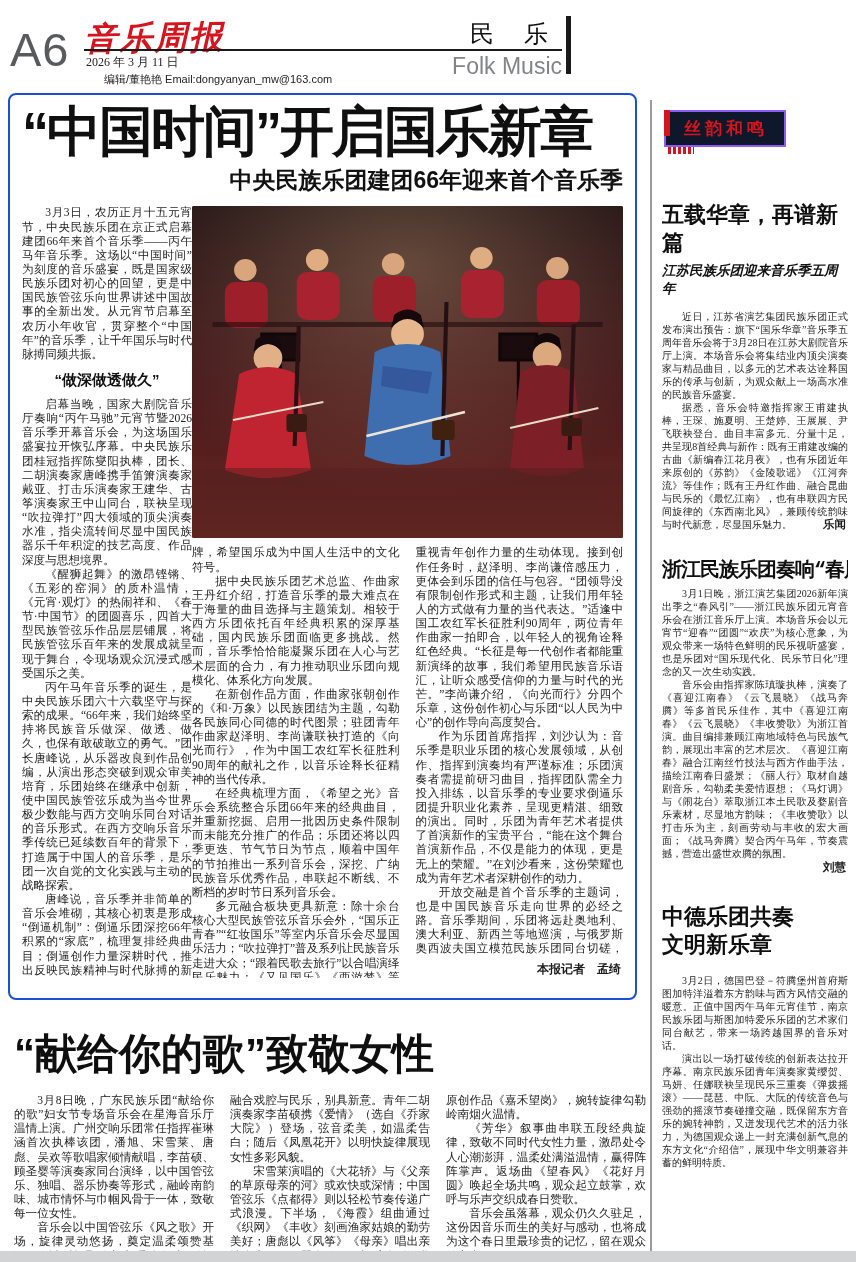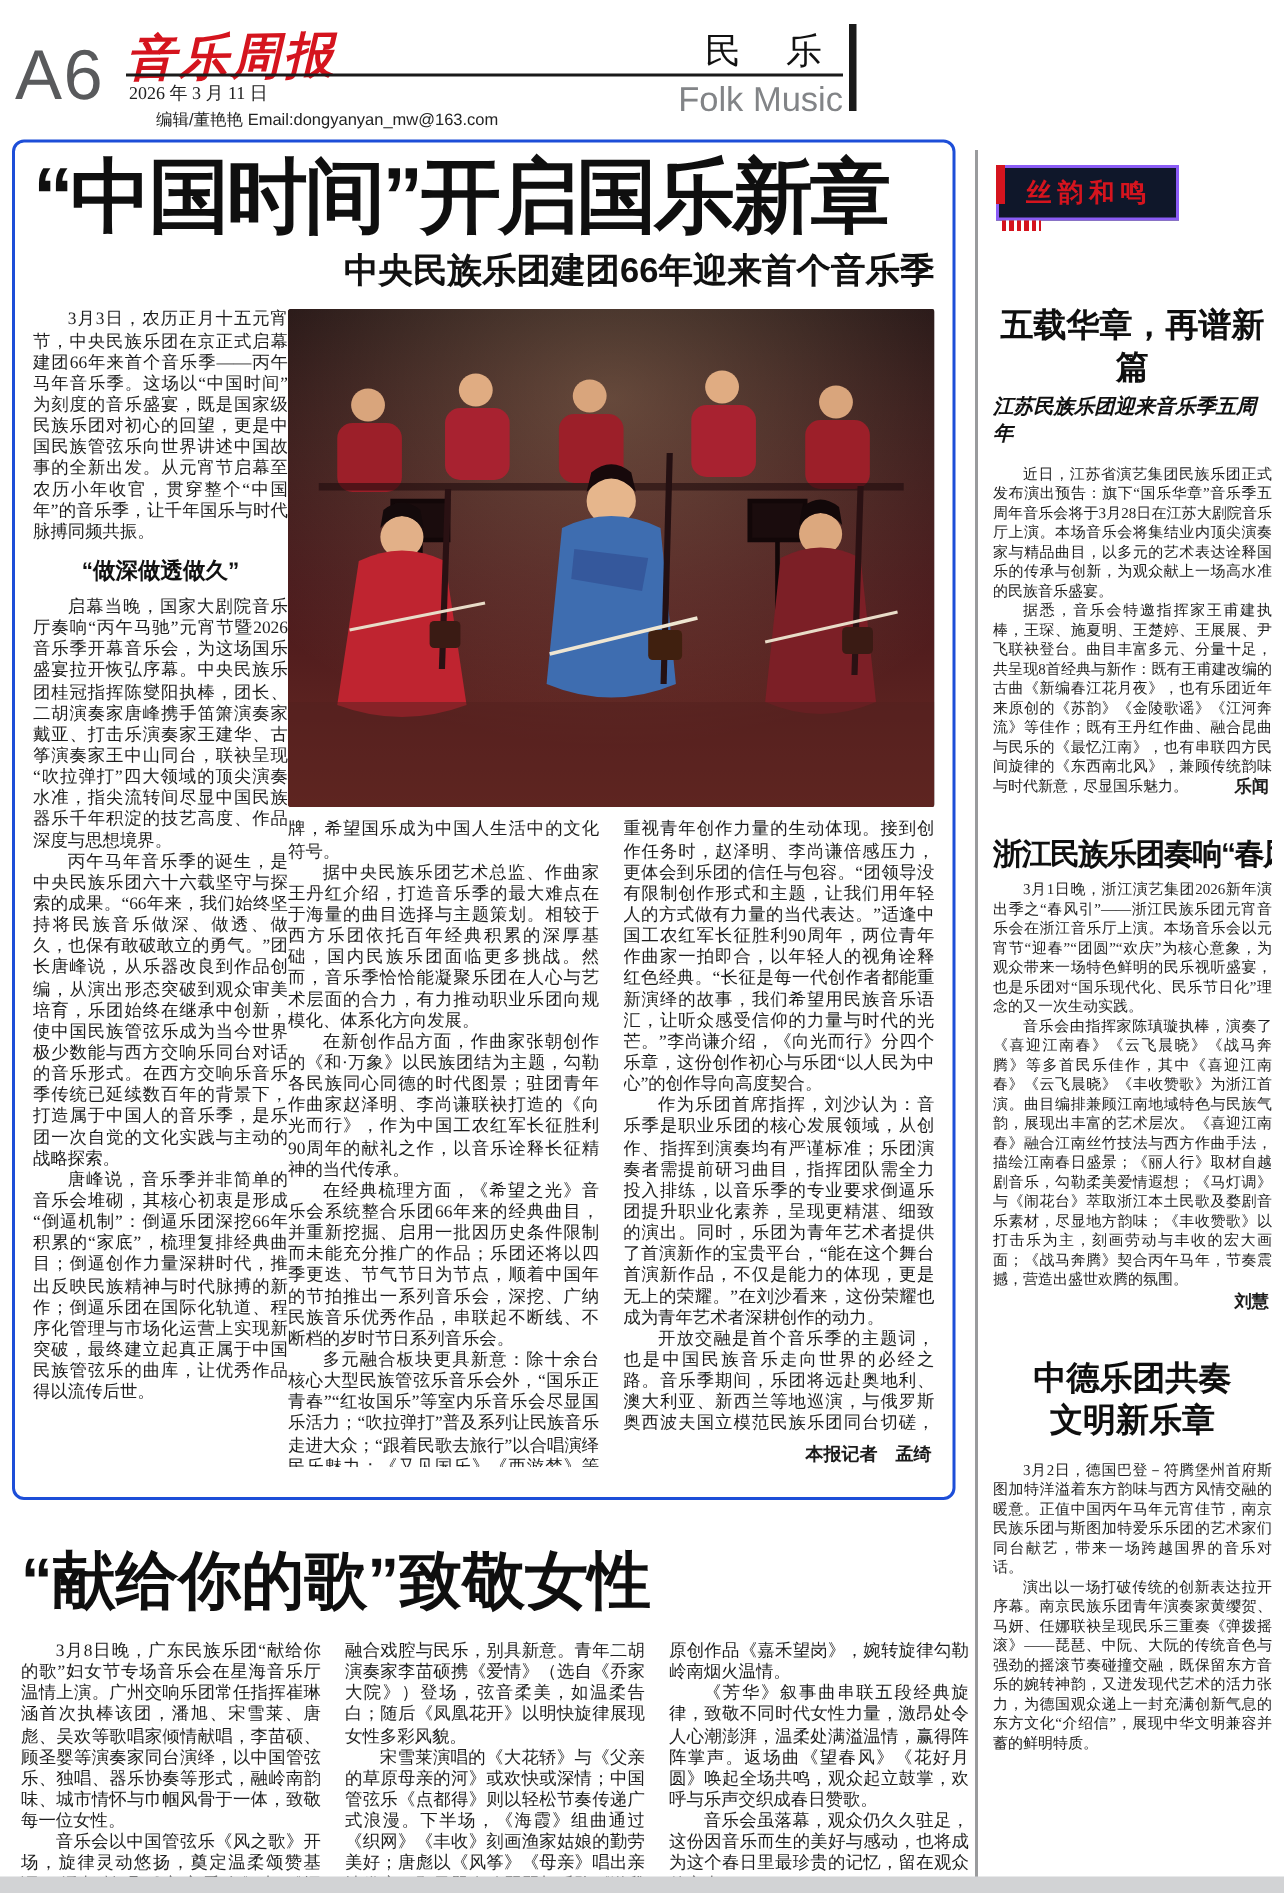--- a/index.html
+++ b/index.html
@@ -51,22 +51,22 @@
   
   #v-divider{position:absolute;left:650px;top:100px;width:2px;height:1152px;background:#9a9b9d;}
   #sidebar{position:absolute;left:662px;top:108px;width:186px;height:1150px;overflow:hidden;}
   .sb-badge{position:relative;display:inline-block;border:2px solid #8b5cf6;color:#d5141e;
             font-weight:bold;font-size:17px;letter-spacing:4px;padding:5px 16px 5px 18px;
             margin:2px 0 0 2px;background:#0f172a;}
   .sb-badge::before{content:"";position:absolute;left:-2px;top:-2px;width:6px;height:26px;background:#d5141e;}
   .sb-badge::after{content:"";position:absolute;left:2px;bottom:-9px;width:26px;height:7px;
             background:repeating-linear-gradient(90deg,#d5141e 0 3px,#fff 3px 5px);}
   .sb-art1{margin-top:56px;}
-  .sb-title{font-family:Liberation Sans, sans-serif;font-weight:900;font-size:22px;
-            line-height:1.25;color:#0f0f0f;margin:0 0 4px;text-align:center;}
+  .sb-title{font-family:Liberation Mono, monospace;font-weight:900;font-size:22px;
+            line-height:1.25;color:#0f0f0f;margin:0 0 4px;}
   .sb-title.sm{font-size:20px;letter-spacing:-1px;white-space:nowrap;}
   .sb-subtitle{font-weight:bold;font-size:13.5px;margin:2px 0 12px;color:#111;font-style:italic;}
   .sb-body .para{font-size:10px;line-height:1.3;}
   .sb-art2{margin-top:26px;}
   .sb-art3{margin-top:30px;}
   .sb-art3 .sb-title{margin-bottom:0;}
   .sb-art3 .sb-spacer{height:14px;}
   
   #graybar{position:absolute;left:0;top:1251px;width:856px;height:11px;background:#d2d3d5;}
 </style>
@@ -87,20 +87,21 @@
   </div>
 
   <div id="main-box">
     <h1 class="headline">“中国时间”开启国乐新章</h1>
     <div class="m-subtitle">中央民族乐团建团66年迎来首个音乐季</div>
     <div class="m-content">
       <div class="m-col1 blocks">
           <p class="para">3月3日，农历正月十五元宵节，中央民族乐团在京正式启幕建团66年来首个音乐季——丙午马年音乐季。这场以“中国时间”为刻度的音乐盛宴，既是国家级民族乐团对初心的回望，更是中国民族管弦乐向世界讲述中国故事的全新出发。从元宵节启幕至农历小年收官，贯穿整个“中国年”的音乐季，让千年国乐与时代脉搏同频共振。</p>
           <div class="subhead">“做深做透做久”</div>
           <p class="para">启幕当晚，国家大剧院音乐厅奏响“丙午马驰”元宵节暨2026音乐季开幕音乐会，为这场国乐盛宴拉开恢弘序幕。中央民族乐团桂冠指挥陈燮阳执棒，团长、二胡演奏家唐峰携手笛箫演奏家戴亚、打击乐演奏家王建华、古筝演奏家王中山同台，联袂呈现“吹拉弹打”四大领域的顶尖演奏水准，指尖流转间尽显中国民族器乐千年积淀的技艺高度、作品深度与思想境界。</p>
+          <p class="para">《醒狮起舞》的激昂铿锵、《五彩的窑洞》的质朴温情，《元宵·观灯》的热闹祥和、《春节·中国节》的团圆喜乐，四首大型民族管弦乐作品层层铺展，将民族管弦乐百年来的发展成就呈现于舞台，令现场观众沉浸式感受国乐之美。</p>
           <p class="para">丙午马年音乐季的诞生，是中央民族乐团六十六载坚守与探索的成果。“66年来，我们始终坚持将民族音乐做深、做透、做久，也保有敢破敢立的勇气。”团长唐峰说，从乐器改良到作品创编，从演出形态突破到观众审美培育，乐团始终在继承中创新，使中国民族管弦乐成为当今世界极少数能与西方交响乐同台对话的音乐形式。在西方交响乐音乐季传统已延续数百年的背景下，打造属于中国人的音乐季，是乐团一次自觉的文化实践与主动的战略探索。</p>
           <p class="para">唐峰说，音乐季并非简单的音乐会堆砌，其核心初衷是形成“倒逼机制”：倒逼乐团深挖66年积累的“家底”，梳理复排经典曲目；倒逼创作力量深耕时代，推出反映民族精神与时代脉搏的新作；倒逼乐团在国际化轨道、程序化管理与市场化运营上实现新突破，最终建立起真正属于中国民族管弦乐的曲库，让优秀作品得以流传后世。</p>
         </div>
       <div class="m-right">
         <div class="m-photo" role="img" aria-label="中央民族乐团演出照片：演奏家身着红蓝礼服在暗色舞台上演奏二胡等民族乐器">
           <svg viewBox="0 0 420 332" preserveAspectRatio="none">
             <defs>
               <linearGradient id="bg" x1="0" y1="0" x2="0" y2="1">
                 <stop offset="0" stop-color="#1c0d10"></stop>
                   <stop offset="0.55" stop-color="#47181b"></stop>

